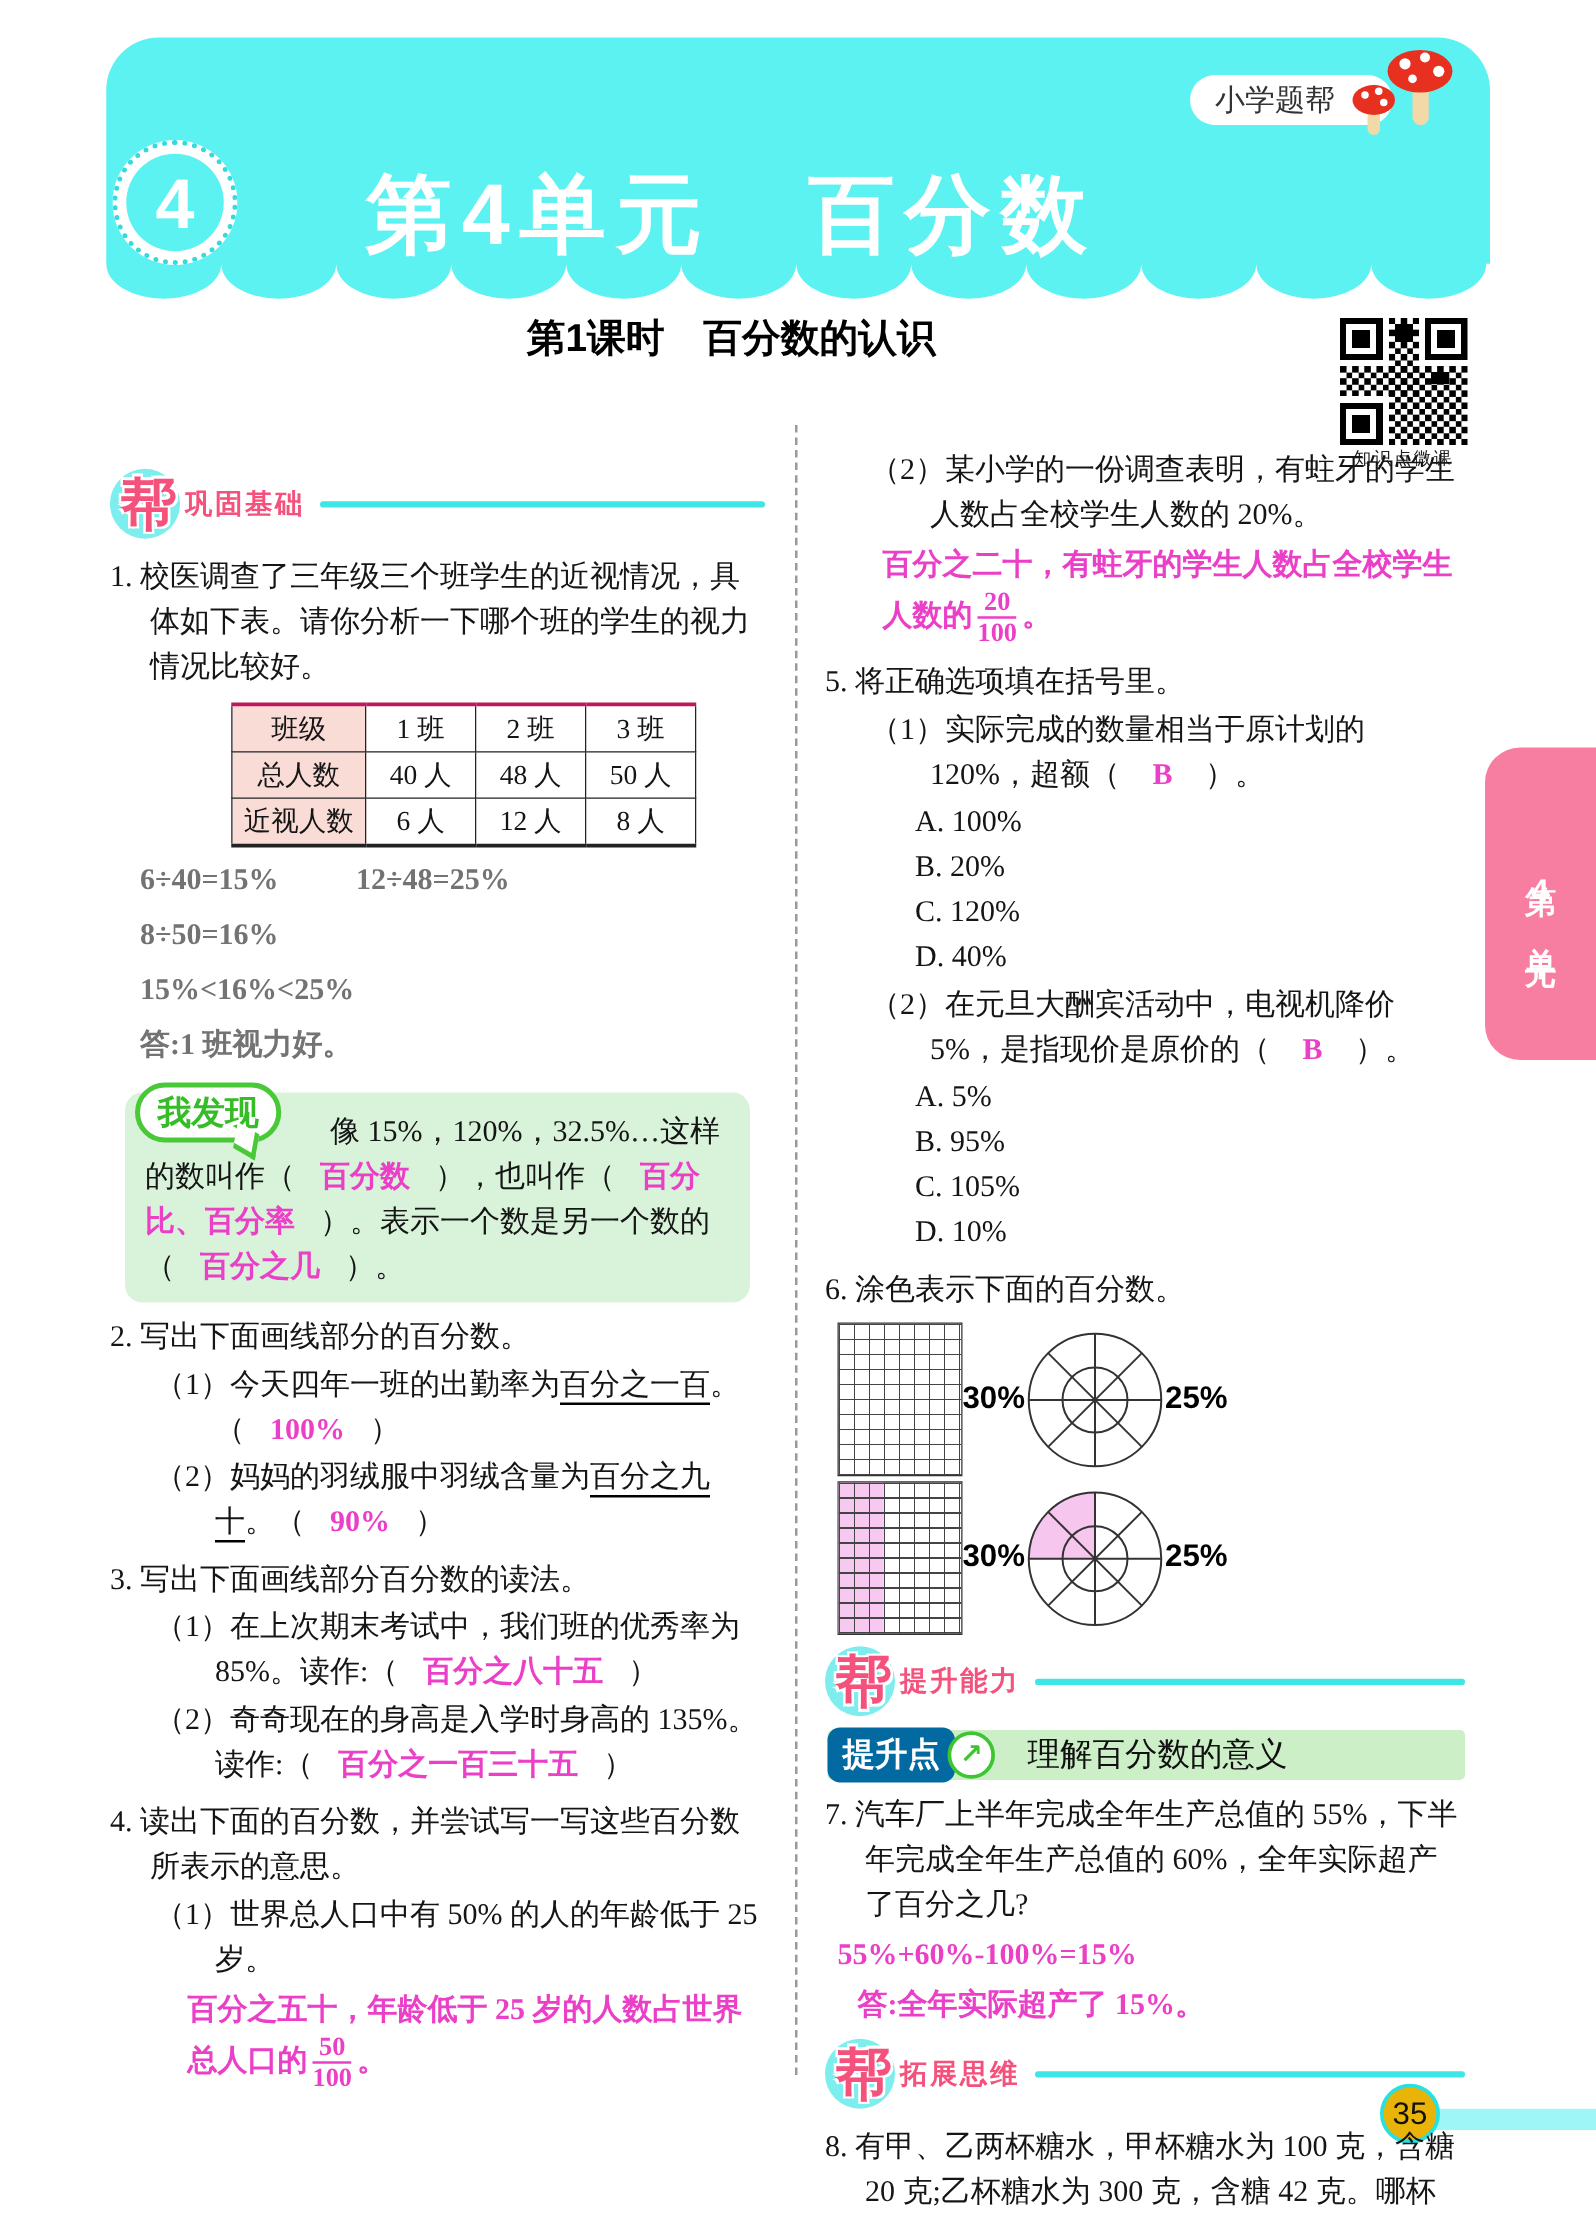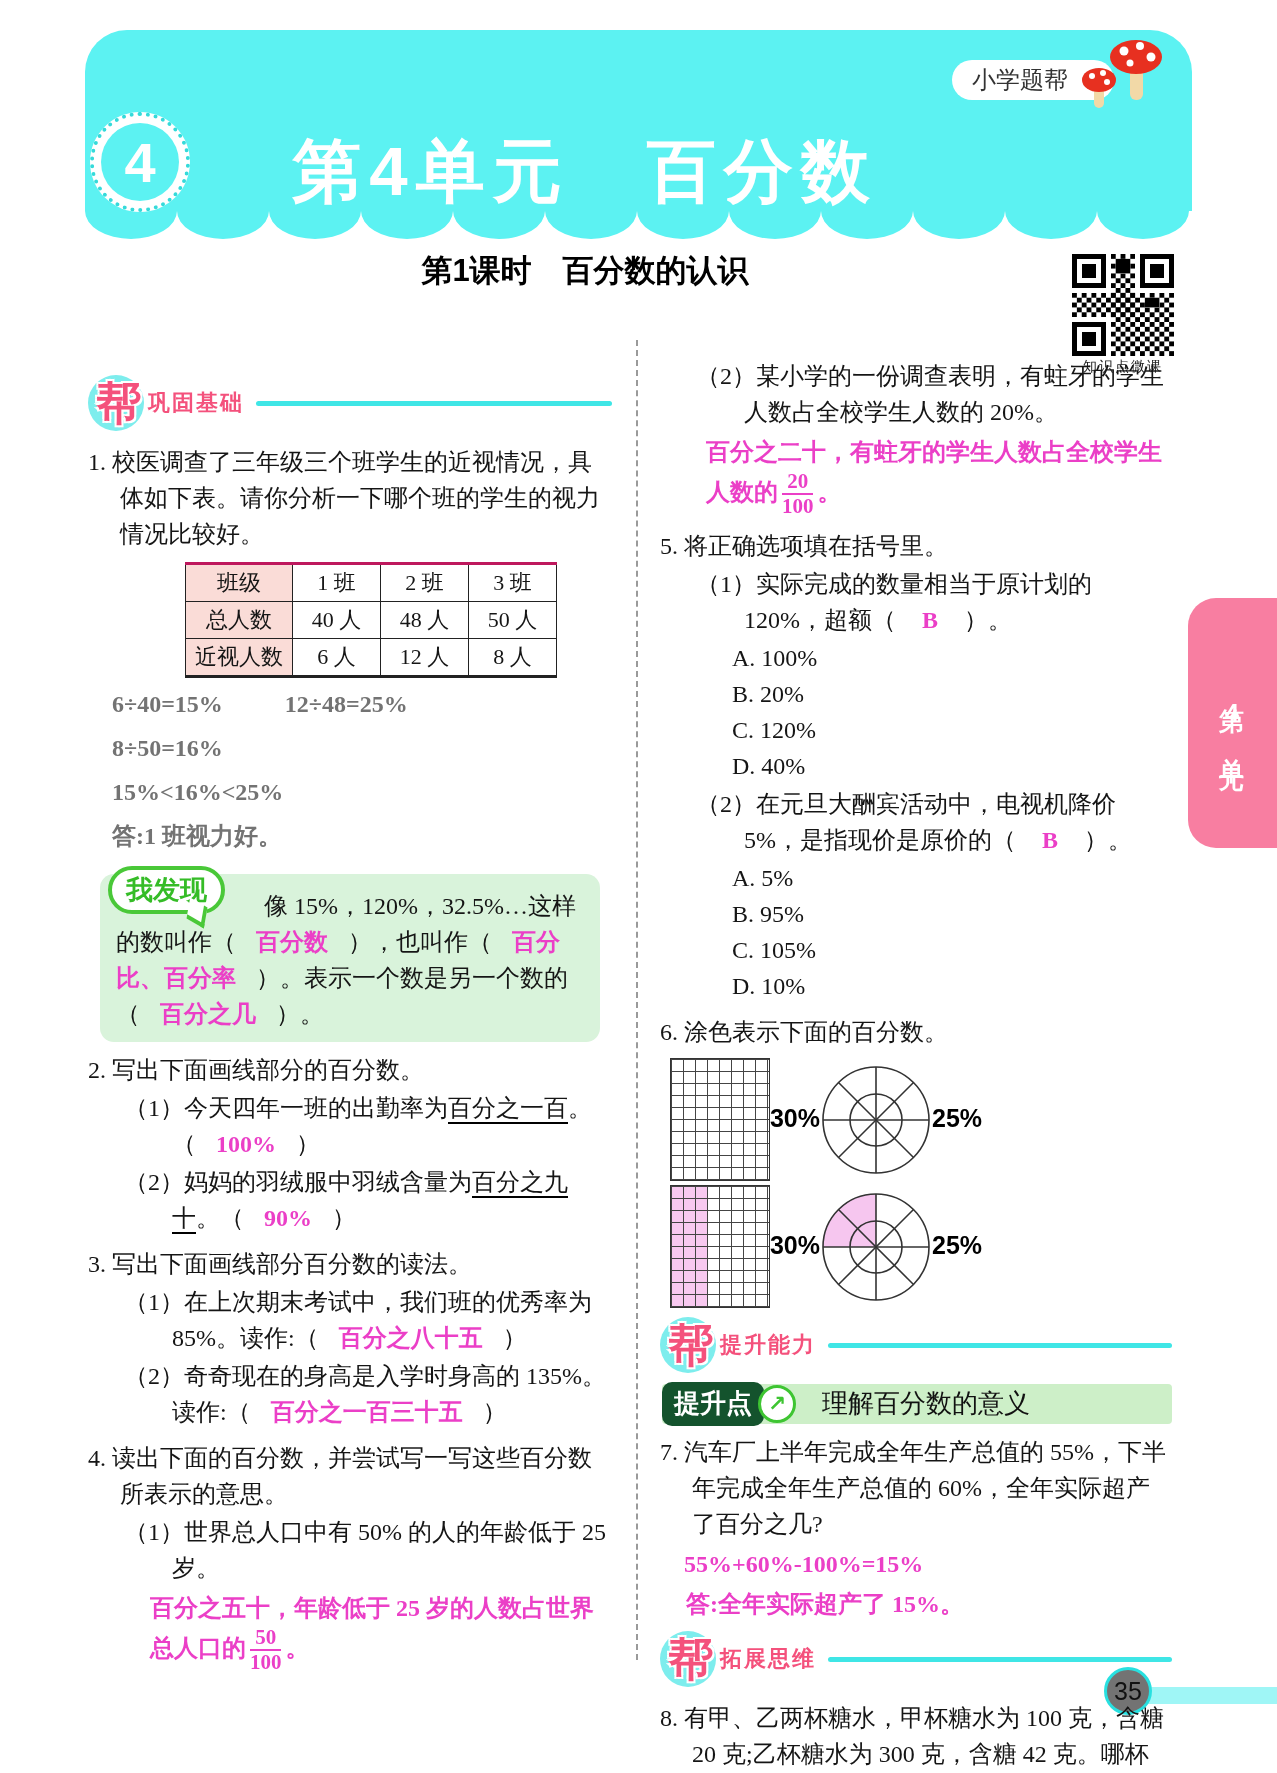--- a/index.html
+++ b/index.html
@@ -27,21 +27,21 @@
   .qr{position:absolute;left:1072px;top:254px;width:102px;text-align:center;}
   .qr svg{display:block;width:102px;height:102px;}
   .qr-caption{font-size:14px;letter-spacing:2px;margin-top:2px;color:#222;}
   
   .side-tab{position:absolute;left:1188px;top:598px;width:89px;height:250px;background:#F87EA1;
           border-radius:28px 0 0 28px;display:flex;align-items:center;justify-content:center;}
   .side-tab span{writing-mode:vertical-rl;text-orientation:upright;color:#fff;font-weight:bold;
           font-family:"Liberation Sans",sans-serif;font-size:25px;letter-spacing:10px;}
   .footer-bar{position:absolute;left:1128px;top:1687px;width:149px;height:17px;background:#9FF6F6;}
   .footer-num{position:absolute;left:1104px;top:1667px;width:48px;height:48px;border-radius:50%;
-          background:#737373;border:3px solid #28E0E0;box-sizing:border-box;display:flex;align-items:center;
+          background:#eab308;border:3px solid #28E0E0;box-sizing:border-box;display:flex;align-items:center;
           justify-content:center;font-family:"Liberation Sans",sans-serif;font-size:25px;color:#111;}
   
   .divider{position:absolute;left:636px;top:340px;height:1320px;border-left:2px dashed #9a9a9a;}
   .col{position:absolute;font-size:24px;line-height:36px;}
   .col-l{left:88px;top:366px;width:524px;}
   .col-r{left:660px;top:358px;width:512px;}
   
   .sec-head{display:flex;align-items:center;height:62px;margin:6px 0 4px 0;}
   .sec-icon{position:relative;width:60px;height:60px;flex:0 0 auto;}
   .sec-icon .blob{position:absolute;left:0;top:2px;width:56px;height:56px;background:#7DEDED;border-radius:50%;}
@@ -84,21 +84,21 @@
   .figgrid{display:grid;grid-template-columns:150px 300px;padding-left:10px;row-gap:4px;margin-top:8px;}
   .figcell{display:flex;align-items:center;}
   .figlabel{font-family:"Liberation Sans",sans-serif;font-weight:bold;font-size:25px;margin:2px 0 6px 0;color:#000;}
   .pgrid{position:relative;width:121px;height:121px;border:1.6px solid #333;box-sizing:content-box;background:#fff;}
   .pgrid .shade{position:absolute;left:0;top:0;bottom:0;width:36px;background:#F8C9F0;}
   .pgrid .lines{position:absolute;inset:0;
       background-image:repeating-linear-gradient(to right,#444 0 1px,transparent 1px 12px),
                        repeating-linear-gradient(to bottom,#444 0 1px,transparent 1px 12px);}
   
   .boost{display:flex;align-items:center;background:#CDEFC8;height:40px;margin:8px 0 6px 2px;border-radius:4px;}
-  .boost-pill{background:#14532d;color:#fff;font-weight:bold;font-family:"Liberation Sans",sans-serif;
+  .boost-pill{background:#0369a1;color:#fff;font-weight:bold;font-family:"Liberation Sans",sans-serif;
         font-size:26px;padding:3px 12px 5px 12px;border-radius:10px;white-space:nowrap;}
   .boost-arrow{width:38px;height:38px;border-radius:50%;background:#fff;border:3px solid #3EC532;
         box-sizing:border-box;display:flex;align-items:center;justify-content:center;color:#3EC532;
         font-size:22px;font-weight:bold;margin-left:-6px;font-family:"DejaVu Sans",sans-serif;}
   .boost-text{margin-left:26px;font-size:26px;color:#111;}
 </style>
 </head>
 <body>
 
 <div class="page">
@@ -336,21 +336,21 @@
       <span class="sec-rule"></span>
     </div>
 
     <div class="boost">
       <span class="boost-pill">提升点</span>
       <span class="boost-arrow">↗</span>
       <span class="boost-text">理解百分数的意义</span>
     </div>
 
     <div class="prob">7. 汽车厂上半年完成全年生产总值的 55%，下半年完成全年生产总值的 60%，全年实际超产了百分之几?</div>
-    <div class="ansline" style="margin-left:24px;">55%+60%-100%=15%</div>
+    <div class="ansline" style="margin-left:10px;">55%+60%-100%=15%</div>
     <div class="ansline" style="margin-left:26px;">答:全年实际超产了 15%。</div>
 
     <div class="sec-head">
       <span class="sec-icon">
         <span class="blob"></span>
         <span class="bang">帮</span>
       </span>
       <span class="sec-title">拓展思维</span>
       <span class="sec-rule"></span>
     </div>

